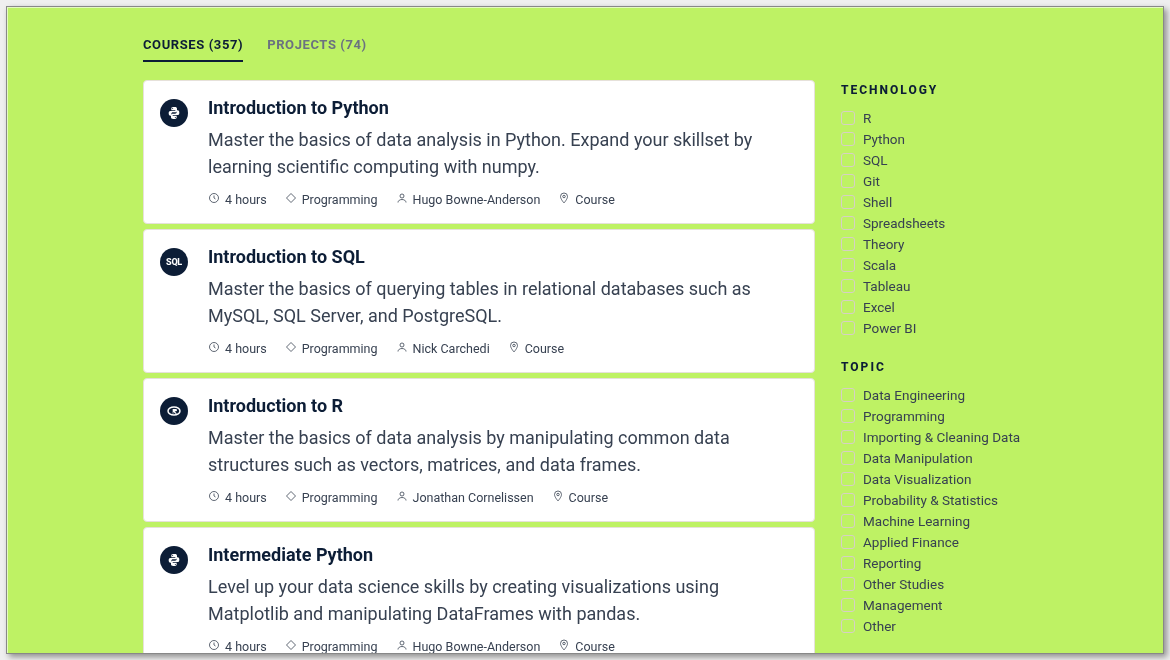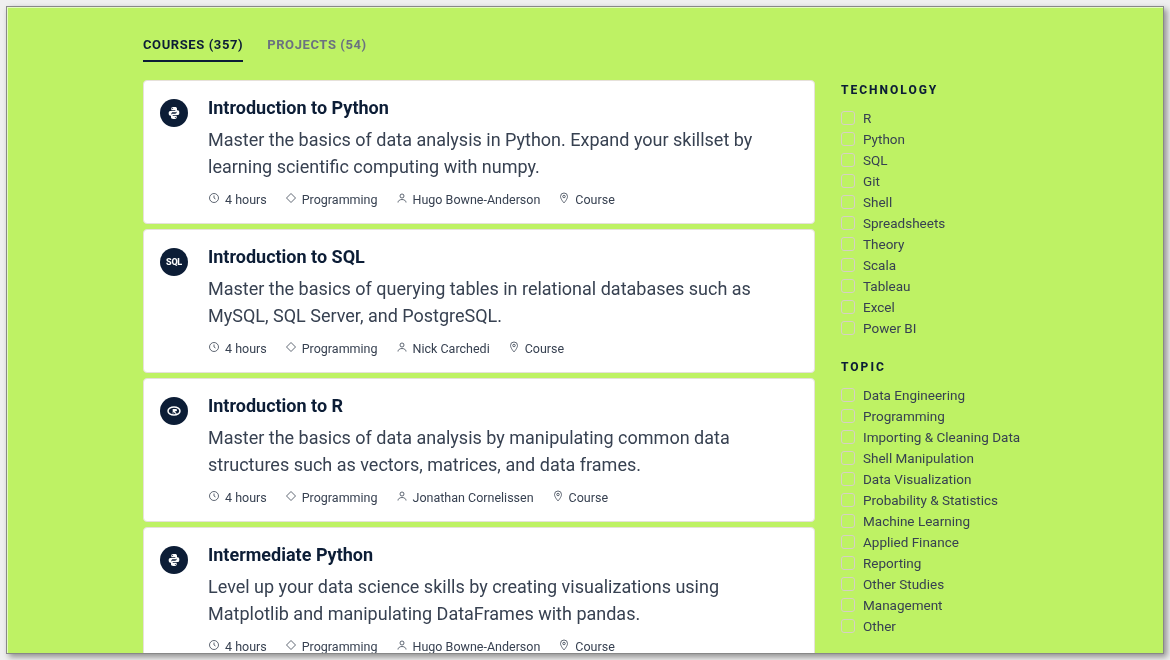--- a/index.html
+++ b/index.html
@@ -125,21 +125,21 @@
 </style>
 </head>
 <body>
 
 <div class="frame">
   <div class="content">
     <div class="main">
 
       <div class="tabs">
         <div class="tab active">COURSES (357)</div>
-        <div class="tab">PROJECTS (54)</div>
+        <div class="tab">PROJECTS (74)</div>
       </div>
 
       <div id="course-list">
           <div class="card">
             <div class="card-icon">
               <svg viewBox="0 0 24 24">
                 <path d="M11 3c-3 0-3 1.5-3 2.5V8h6v1H6.5C5 9 4 10 4 12.5S5 16 6.5 16H8v-2.5c0-1.5 1-2.5 2.5-2.5H14c1.5 0 2.5-1 2.5-2.5V5.5C16.5 4 15.5 3 13 3h-2zm-1 1.5a.8.8 0 110 1.6.8.8 0 010-1.6z"></path>
                 <path d="M13 21c3 0 3-1.5 3-2.5V16h-6v-1h7.5c1.5 0 2.5-1 2.5-3.5S19 8 17.5 8H16v2.5c0 1.5-1 2.5-2.5 2.5H10c-1.5 0-2.5 1-2.5 2.5v3c0 1.5 1 2.5 3.5 2.5h2zm1-1.5a.8.8 0 110-1.6.8.8 0 010 1.6z"></path>
               </svg>
             </div>
@@ -359,21 +359,21 @@
           <li class="filter-item">
             <span class="chk"></span>
             <span>Programming</span>
           </li>
           <li class="filter-item">
             <span class="chk"></span>
             <span>Importing &amp; Cleaning Data</span>
           </li>
           <li class="filter-item">
             <span class="chk"></span>
-            <span>Shell Manipulation</span>
+            <span>Data Manipulation</span>
           </li>
           <li class="filter-item">
             <span class="chk"></span>
             <span>Data Visualization</span>
           </li>
           <li class="filter-item">
             <span class="chk"></span>
             <span>Probability &amp; Statistics</span>
           </li>
           <li class="filter-item">

